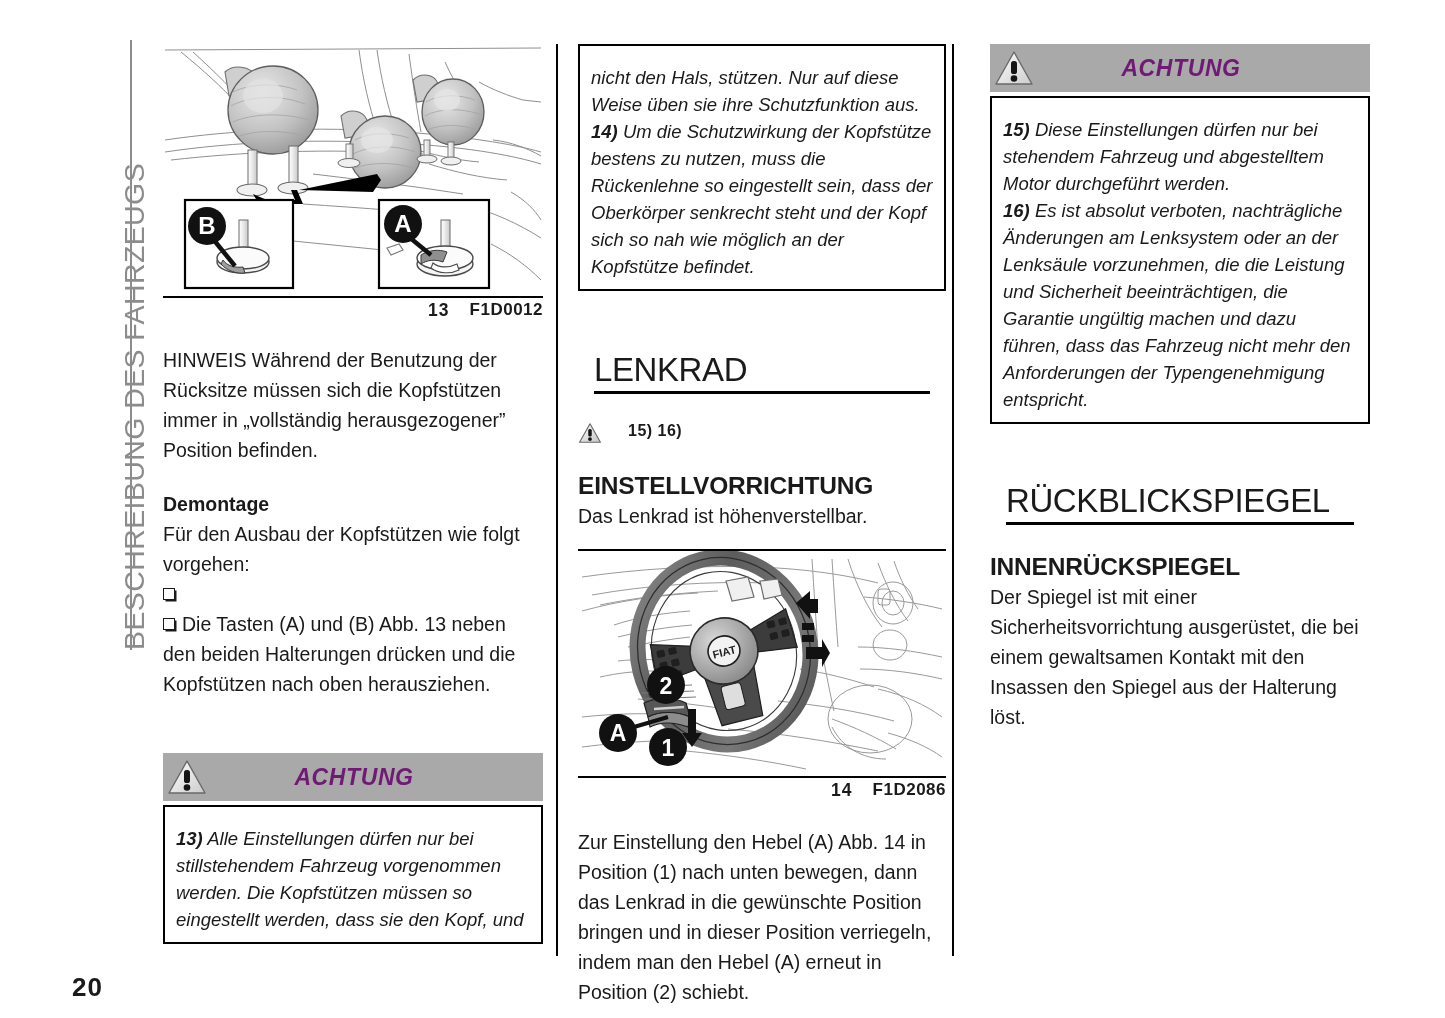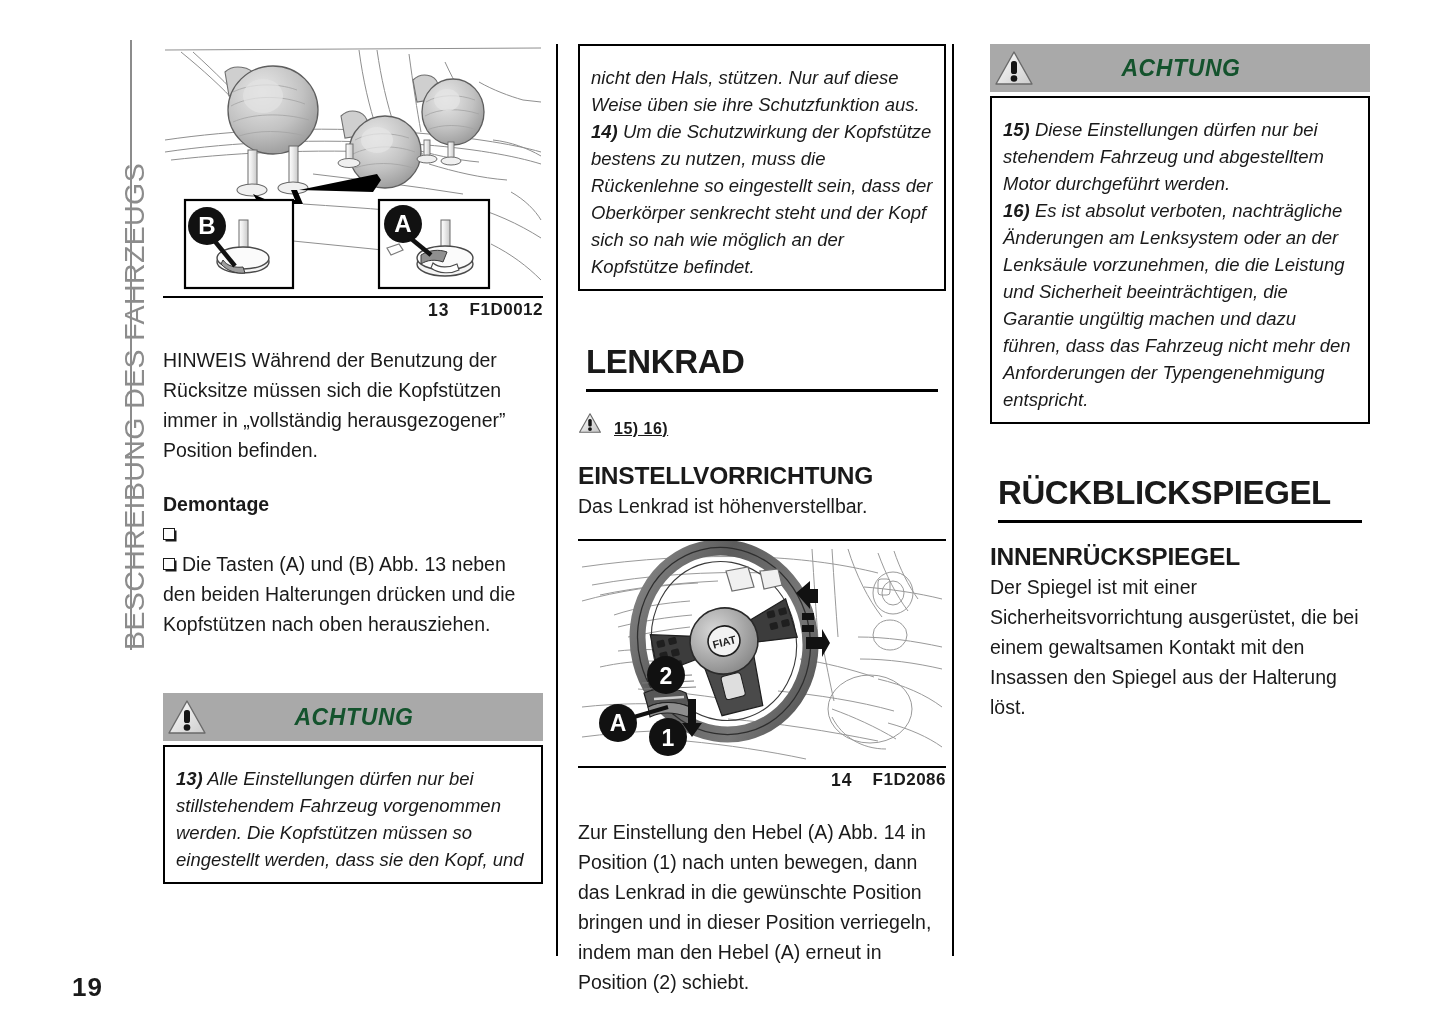--- a/index.html
+++ b/index.html
@@ -59,59 +59,59 @@
   }
   .sq{
     display:inline-block;width:10px;height:10px;
     border:1.8px solid #1a1a1a;
     margin-right:7px;position:relative;top:-1px;
     box-shadow:2px 2px 0 -0.5px #1a1a1a;
   }
 
   
   .h-main{
-    font-size:33px;font-weight:bold;letter-spacing:-0.4px;
-    margin:8px;line-height:38px;
+    font-size:33px;font-weight:normal;letter-spacing:-0.4px;
+    margin:16px;line-height:38px;
     border-bottom:3.5px solid #000;
-    padding-bottom:8px;
+    padding-bottom:2px;
   }
   .h-sec{
     font-size:24.5px;font-weight:bold;letter-spacing:-0.2px;
     margin:0;line-height:31px;
   }
 
   
   .warn-head{
     background:#a9a9a9;
     height:48px;
     display:flex;align-items:center;
     position:relative;
   }
   .warn-head .tri{
     width:48px;height:48px;flex:0 0 48px;
     display:flex;align-items:center;justify-content:center;
   }
   .warn-head .wlabel{
     flex:1;text-align:center;
     font-size:23px;font-weight:bold;font-style:italic;
-    color:#14532d;letter-spacing:0.6px;
+    color:#701a75;letter-spacing:0.6px;
     padding-right:46px;
   }
   .warn-body{
     border:2.5px solid #000;
     padding:18px 11px 9px 11px;
     margin-top:4px;
   }
   .warn-body .wp{
     font-size:18.5px;line-height:27px;font-style:italic;margin:0;
   }
   .wnum{font-weight:bold;font-style:italic;}
 
   
-  .reflist{display:flex;align-items:flex-end;gap:12px;text-decoration:underline;}
+  .reflist{display:flex;align-items:flex-start;gap:26px;}
   .reflist .rtxt{font-size:16px;font-weight:bold;letter-spacing:0.5px;}
 
   
   .figure{position:relative;}
   .figure .fimg{display:block;width:100%;}
   .figcap{
     display:flex;justify-content:flex-end;align-items:flex-start;
     border-top:2.5px solid #000;
     padding-top:2px;margin-top:0px;
   }
@@ -254,20 +254,21 @@
       </div>
     </div>
 
     <div class="gap"></div>
 
     <p class="p">HINWEIS Während der Benutzung der Rücksitze müssen sich die Kopfstützen immer in „vollständig herausgezogener” Position befinden.</p>
 
     <div class="gap"></div>
 
     <p class="h-sub">Demontage</p>
+    <p class="p">Für den Ausbau der Kopfstützen wie folgt vorgehen:</p>
 
     <div class="bullet-line">
       <span class="sq"></span>
     </div>
     <div class="bullet-line">
       <span class="sq"></span><span>Die Tasten (A) und (B) Abb. 13 neben den beiden Halterungen drücken und die Kopfstützen nach oben herausziehen.</span>
     </div>
 
     <div style="height:54px"></div>
 
@@ -489,15 +490,15 @@
 
     <h1 class="h-main">RÜCKBLICKSPIEGEL</h1>
 
     <div style="height:10px"></div>
 
     <h2 class="h-sec">INNENRÜCKSPIEGEL</h2>
 
     <p class="p">Der Spiegel ist mit einer Sicherheitsvorrichtung ausgerüstet, die bei einem gewaltsamen Kontakt mit den Insassen den Spiegel aus der Halterung löst.</p>
   </div>
 
-  <div class="pagenum">19</div>
+  <div class="pagenum">20</div>
 
 </div>
 
 </body></html>

